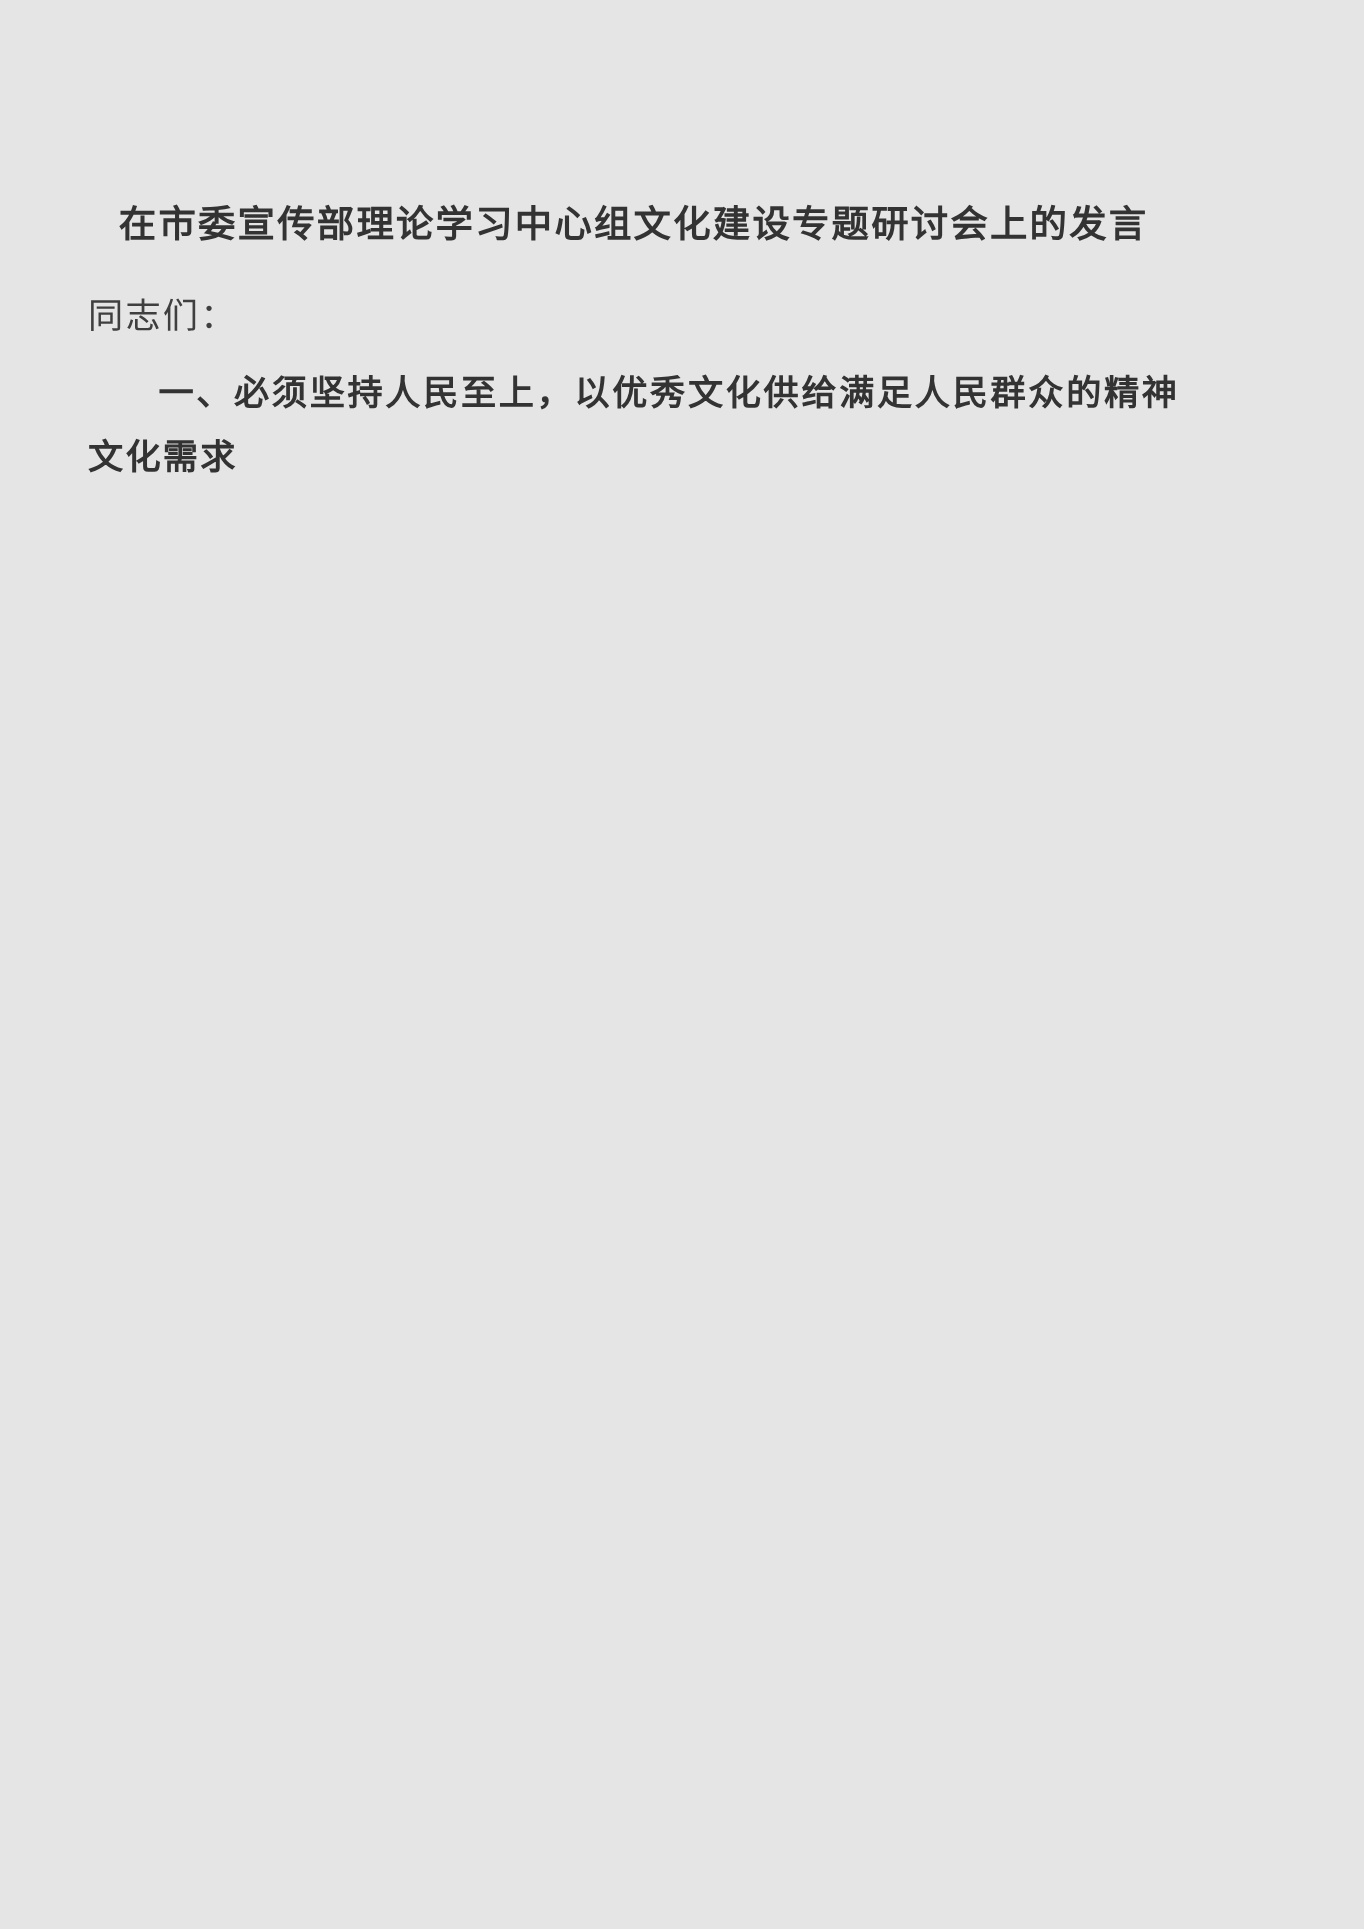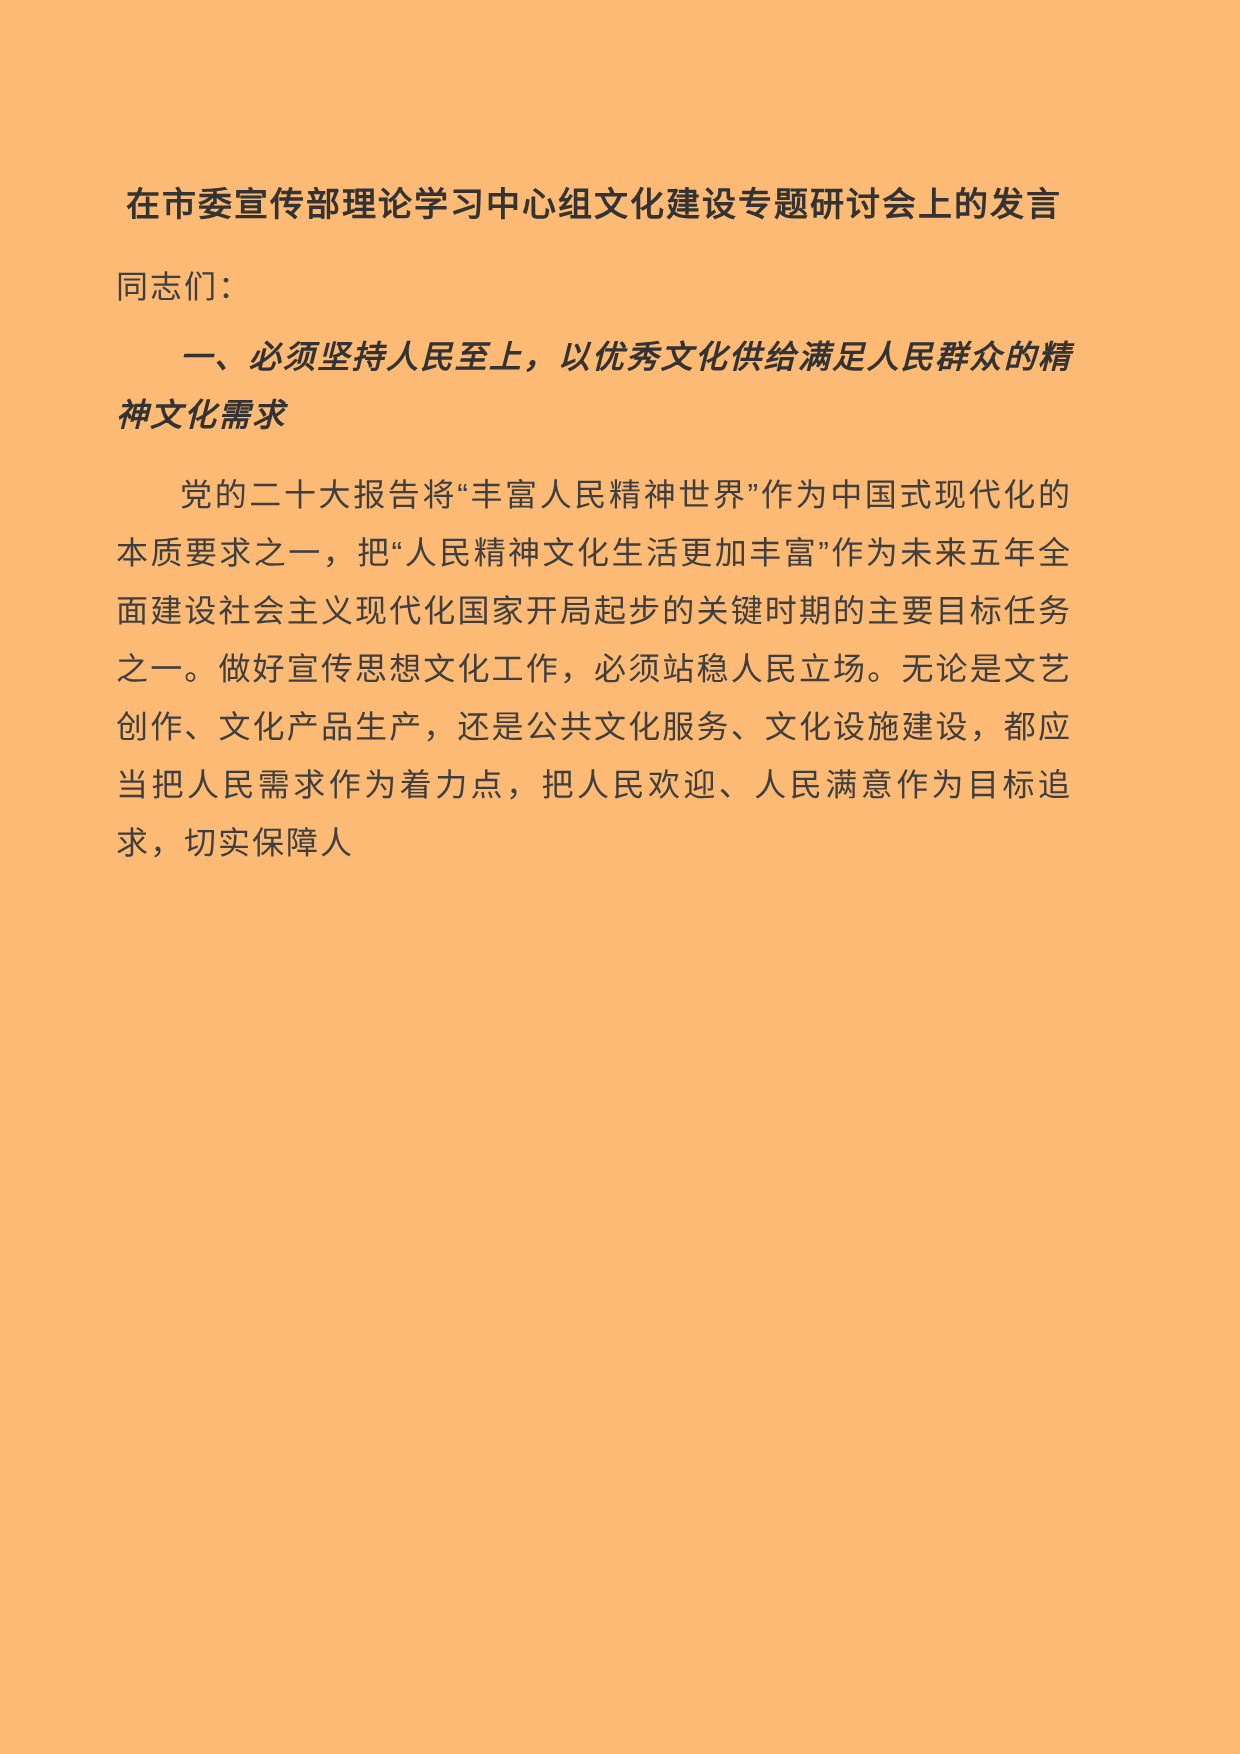--- a/index.html
+++ b/index.html
@@ -5,23 +5,23 @@
   html, body {
     margin: 0;
     padding: 0;
     background: #ffffff;
   }
   .page {
     position: relative;
     width: 1240px;
     height: 1754px;
     margin: 0 auto;
-    background: #fdba74;
+    background: #e5e5e5;
     box-sizing: border-box;
-    padding: 172px 168px 0 116px;
+    padding: 172px 168px 0 80px;
     overflow: hidden;
     font-family: "Liberation Sans", "DejaVu Sans", sans-serif;
     color: #3f3f3f;
   }
   .doc-title {
     margin: 0 0 22px 0;
     padding: 0;
     font-size: 34px;
     font-weight: 700;
     line-height: 64px;
@@ -51,30 +51,28 @@
   .section-heading {
     margin: 4px 0 22px 0;
     font-size: 32px;
     font-weight: 700;
     line-height: 58px;
     letter-spacing: 2px;
     text-align: justify;
     text-justify: inter-ideograph;
     text-indent: 2em;
     color: #333333;
-    font-style: italic;
   }
 </style>
 </head>
 <body>
 
 <div class="page">
 
   <h1 class="doc-title">在市委宣传部理论学习中心组文化建设专题研讨会上的发言</h1>
 
   <p class="salutation">同志们：</p>
 
 
   <h2 class="section-heading">一、必须坚持人民至上，以优秀文化供给满足人民群众的精神文化需求</h2>
 
-  <p class="body-para indent">党的二十大报告将“丰富人民精神世界”作为中国式现代化的本质要求之一，把“人民精神文化生活更加丰富”作为未来五年全面建设社会主义现代化国家开局起步的关键时期的主要目标任务之一。做好宣传思想文化工作，必须站稳人民立场。无论是文艺创作、文化产品生产，还是公共文化服务、文化设施建设，都应当把人民需求作为着力点，把人民欢迎、人民满意作为目标追求，切实保障人</p>
 
 </div>
 
 </body></html>

